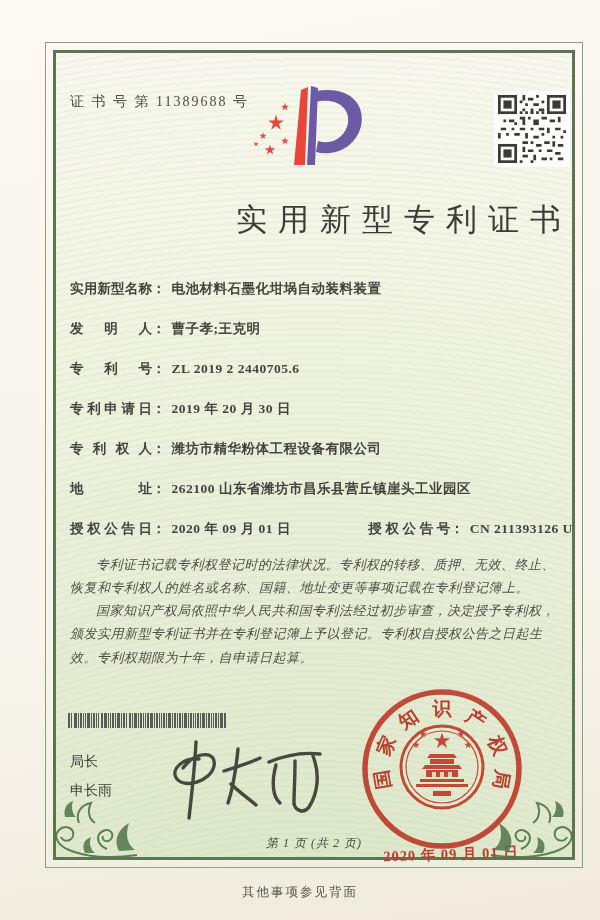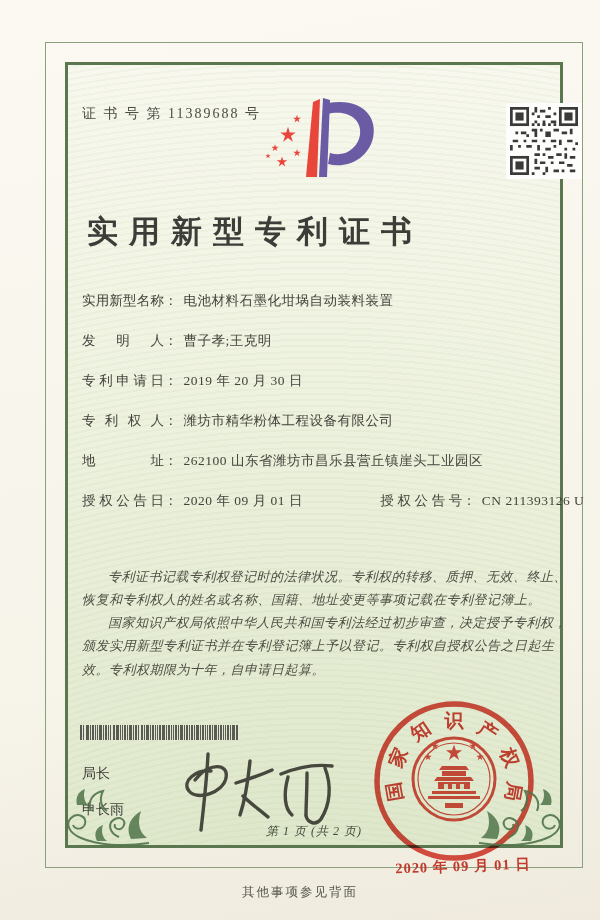--- a/index.html
+++ b/index.html
@@ -4,51 +4,51 @@
 <style>
   html,body{margin:0;padding:0;}
   body{
     width:600px;height:920px;position:relative;overflow:hidden;
     background:linear-gradient(170deg,#fbf9f2 0%,#f6f3e9 70%,#efeadd 100%);
     font-family:"Liberation Serif","DejaVu Serif",serif;
     color:#44443c;
   }
   .frame{
     position:absolute;left:45px;top:42px;width:538px;height:826px;
-    border:1px solid #8aa07e;padding:19px;box-sizing:border-box;
+    border:1px solid #8aa07e;padding:7px;box-sizing:border-box;
   }
   .frame-inner{
     position:relative;width:100%;height:100%;box-sizing:border-box;
     border:3px solid #5b774f;
     background:
       radial-gradient(circle at 50% 130%,rgba(173,198,140,.30),rgba(173,198,140,0) 75%),
       repeating-radial-gradient(circle at 50% 180%,rgba(110,145,85,.05) 0 2px,rgba(255,255,255,0) 2px 6px),
       linear-gradient(180deg,#f8f8ee 0%,#f1f4e3 32%,#ebf0db 100%);
   }
   .cert-number{position:absolute;left:14px;top:40px;font-size:14px;letter-spacing:2px;color:#4c4c45;}
   .logo{position:absolute;left:196px;top:24px;width:130px;height:110px;}
   .qr{position:absolute;left:442px;top:42px;width:68px;height:68px;background:#fdfdfb;box-shadow:0 0 0 4px #fdfdfb;}
   .title{
-    position:absolute;left:8px;top:146px;width:100%;text-align:left;
-    font-size:31px;font-weight:700;letter-spacing:11px;text-indent:11px;color:#3c3c38;
+    position:absolute;left:0;top:146px;width:100%;text-align:right;
+    font-size:31px;font-weight:400;letter-spacing:11px;text-indent:11px;color:#3c3c38;
   }
   .fields{position:absolute;left:14px;top:227px;right:18px;font-size:13.5px;}
-  .frow{height:25px;margin-bottom:15px;white-space:nowrap;}
+  .frow{height:25px;margin-bottom:15px;white-space:nowrap;font-weight:bold;}
   .flabel{display:inline-block;width:82px;text-align:justify;text-align-last:justify;vertical-align:bottom;}
   .fcolon{margin-right:6px;}
   .fval{letter-spacing:.5px;}
   .frow-right{display:inline-block;margin-left:74px;}
   .body-text{
     position:absolute;left:14px;top:500px;width:494px;
     font-size:13px;line-height:1.78;font-style:italic;color:#4e4e44;
   }
   .body-text p{margin:0;text-indent:2em;letter-spacing:.5px;}
   .barcode{position:absolute;left:12px;top:660px;width:158px;height:15px;opacity:.82;}
   .signatory{position:absolute;left:14px;top:702px;font-size:14px;line-height:1;color:#3f3f38;}
-  .signatory .name{margin-top:22px;}
+  .signatory .name{margin-top:15px;}
   .signature{position:absolute;left:85px;top:683px;width:200px;height:88px;}
   .seal{position:absolute;left:300px;top:630px;width:172px;height:172px;mix-blend-mode:multiply;opacity:.93;}
   .seal-date{
     position:absolute;left:300px;top:792px;width:190px;text-align:center;
     font-size:14.5px;color:#c23a2c;letter-spacing:1px;transform:rotate(-2deg);font-weight:600;
   }
   .page-footer{position:absolute;left:0;bottom:5px;width:100%;text-align:center;font-size:12px;color:#414b3b;letter-spacing:1px;font-style:italic;}
   .back-note{position:absolute;left:0;top:884px;width:100%;text-align:center;font-size:12.5px;color:#55554c;letter-spacing:2px;}
   .flourish{position:absolute;width:92px;height:72px;}
   .flourish.bl{left:-7px;bottom:-8px;}
@@ -108,20 +108,23 @@
     </svg>
 
     <div class="title">实用新型专利证书</div>
 
     <div class="fields">
       <div class="frow">
         <span class="flabel">实用新型名称</span><span class="fcolon">：</span><span class="fval">电池材料石墨化坩埚自动装料装置</span>
       </div>
       <div class="frow">
         <span class="flabel">发明人</span><span class="fcolon">：</span><span class="fval">曹子孝;王克明</span>
+      </div>
+      <div class="frow">
+        <span class="flabel">专利号</span><span class="fcolon">：</span><span class="fval">ZL 2019 2 2440705.6</span>
       </div>
       <div class="frow">
         <span class="flabel">专利申请日</span><span class="fcolon">：</span><span class="fval">2019 年 20 月 30 日</span>
       </div>
       <div class="frow">
         <span class="flabel">专利权人</span><span class="fcolon">：</span><span class="fval">潍坊市精华粉体工程设备有限公司</span>
       </div>
       <div class="frow">
         <span class="flabel">地址</span><span class="fcolon">：</span><span class="fval">262100 山东省潍坊市昌乐县营丘镇崖头工业园区</span>
       </div>

